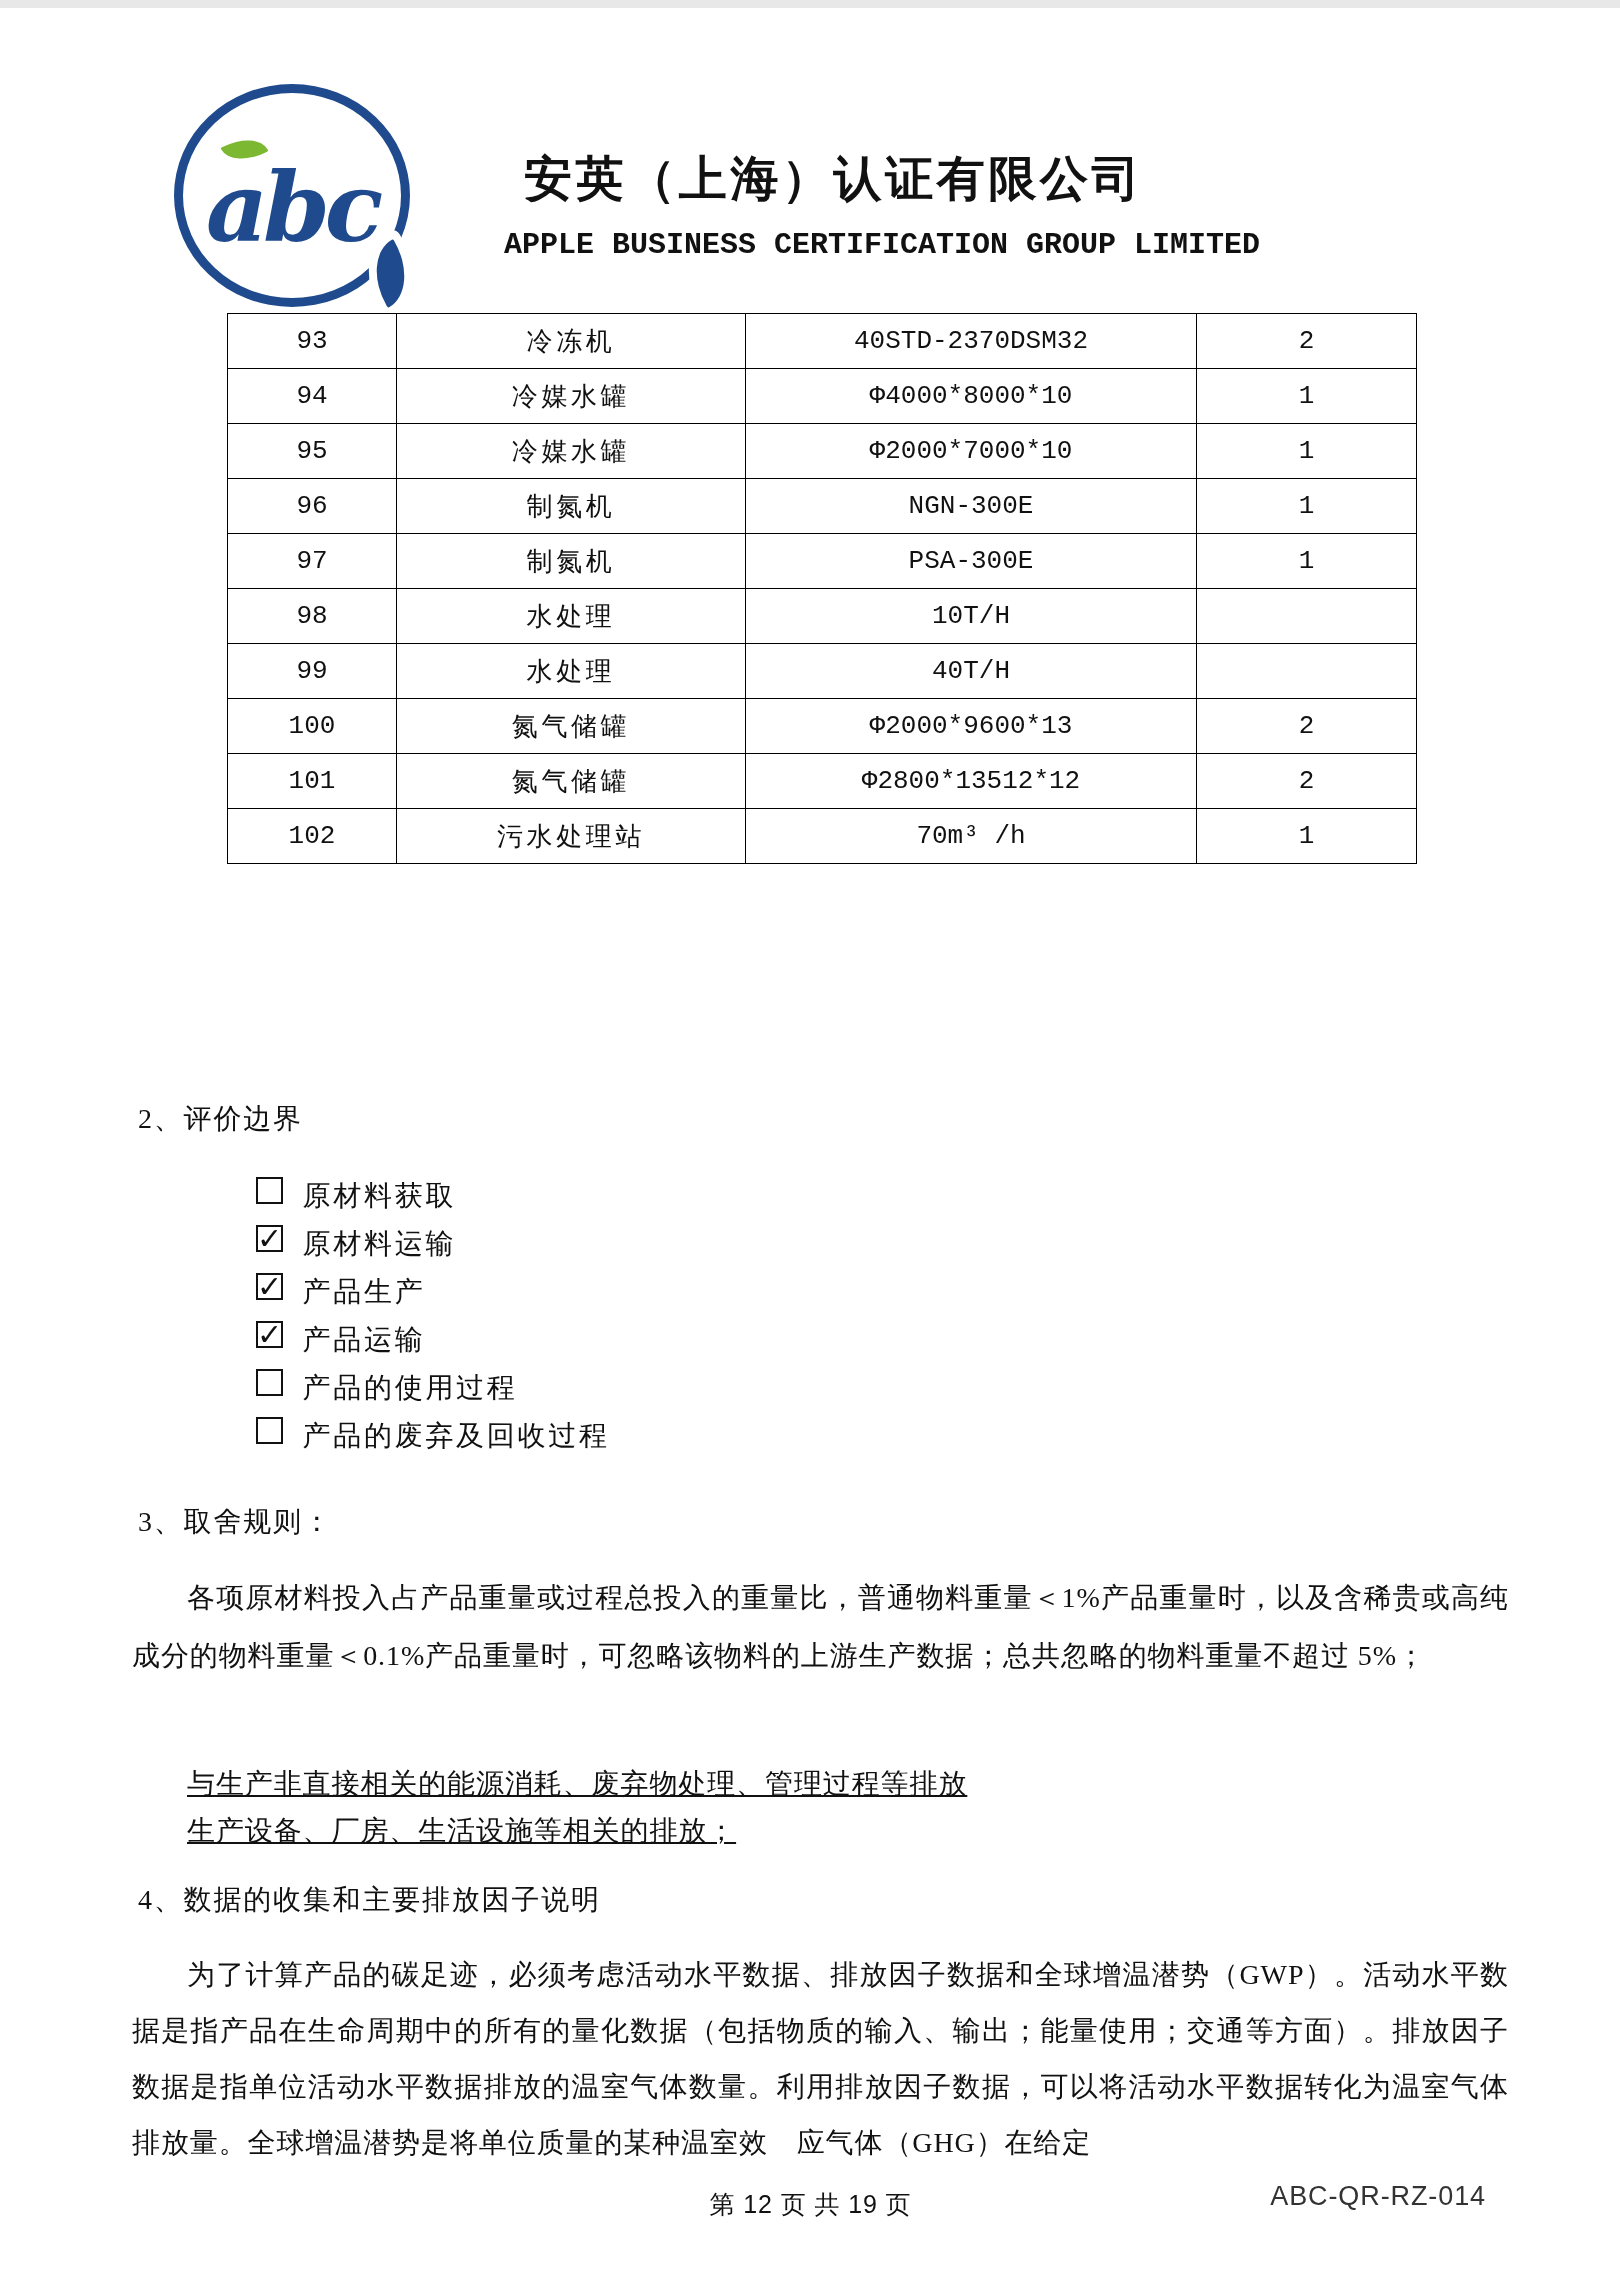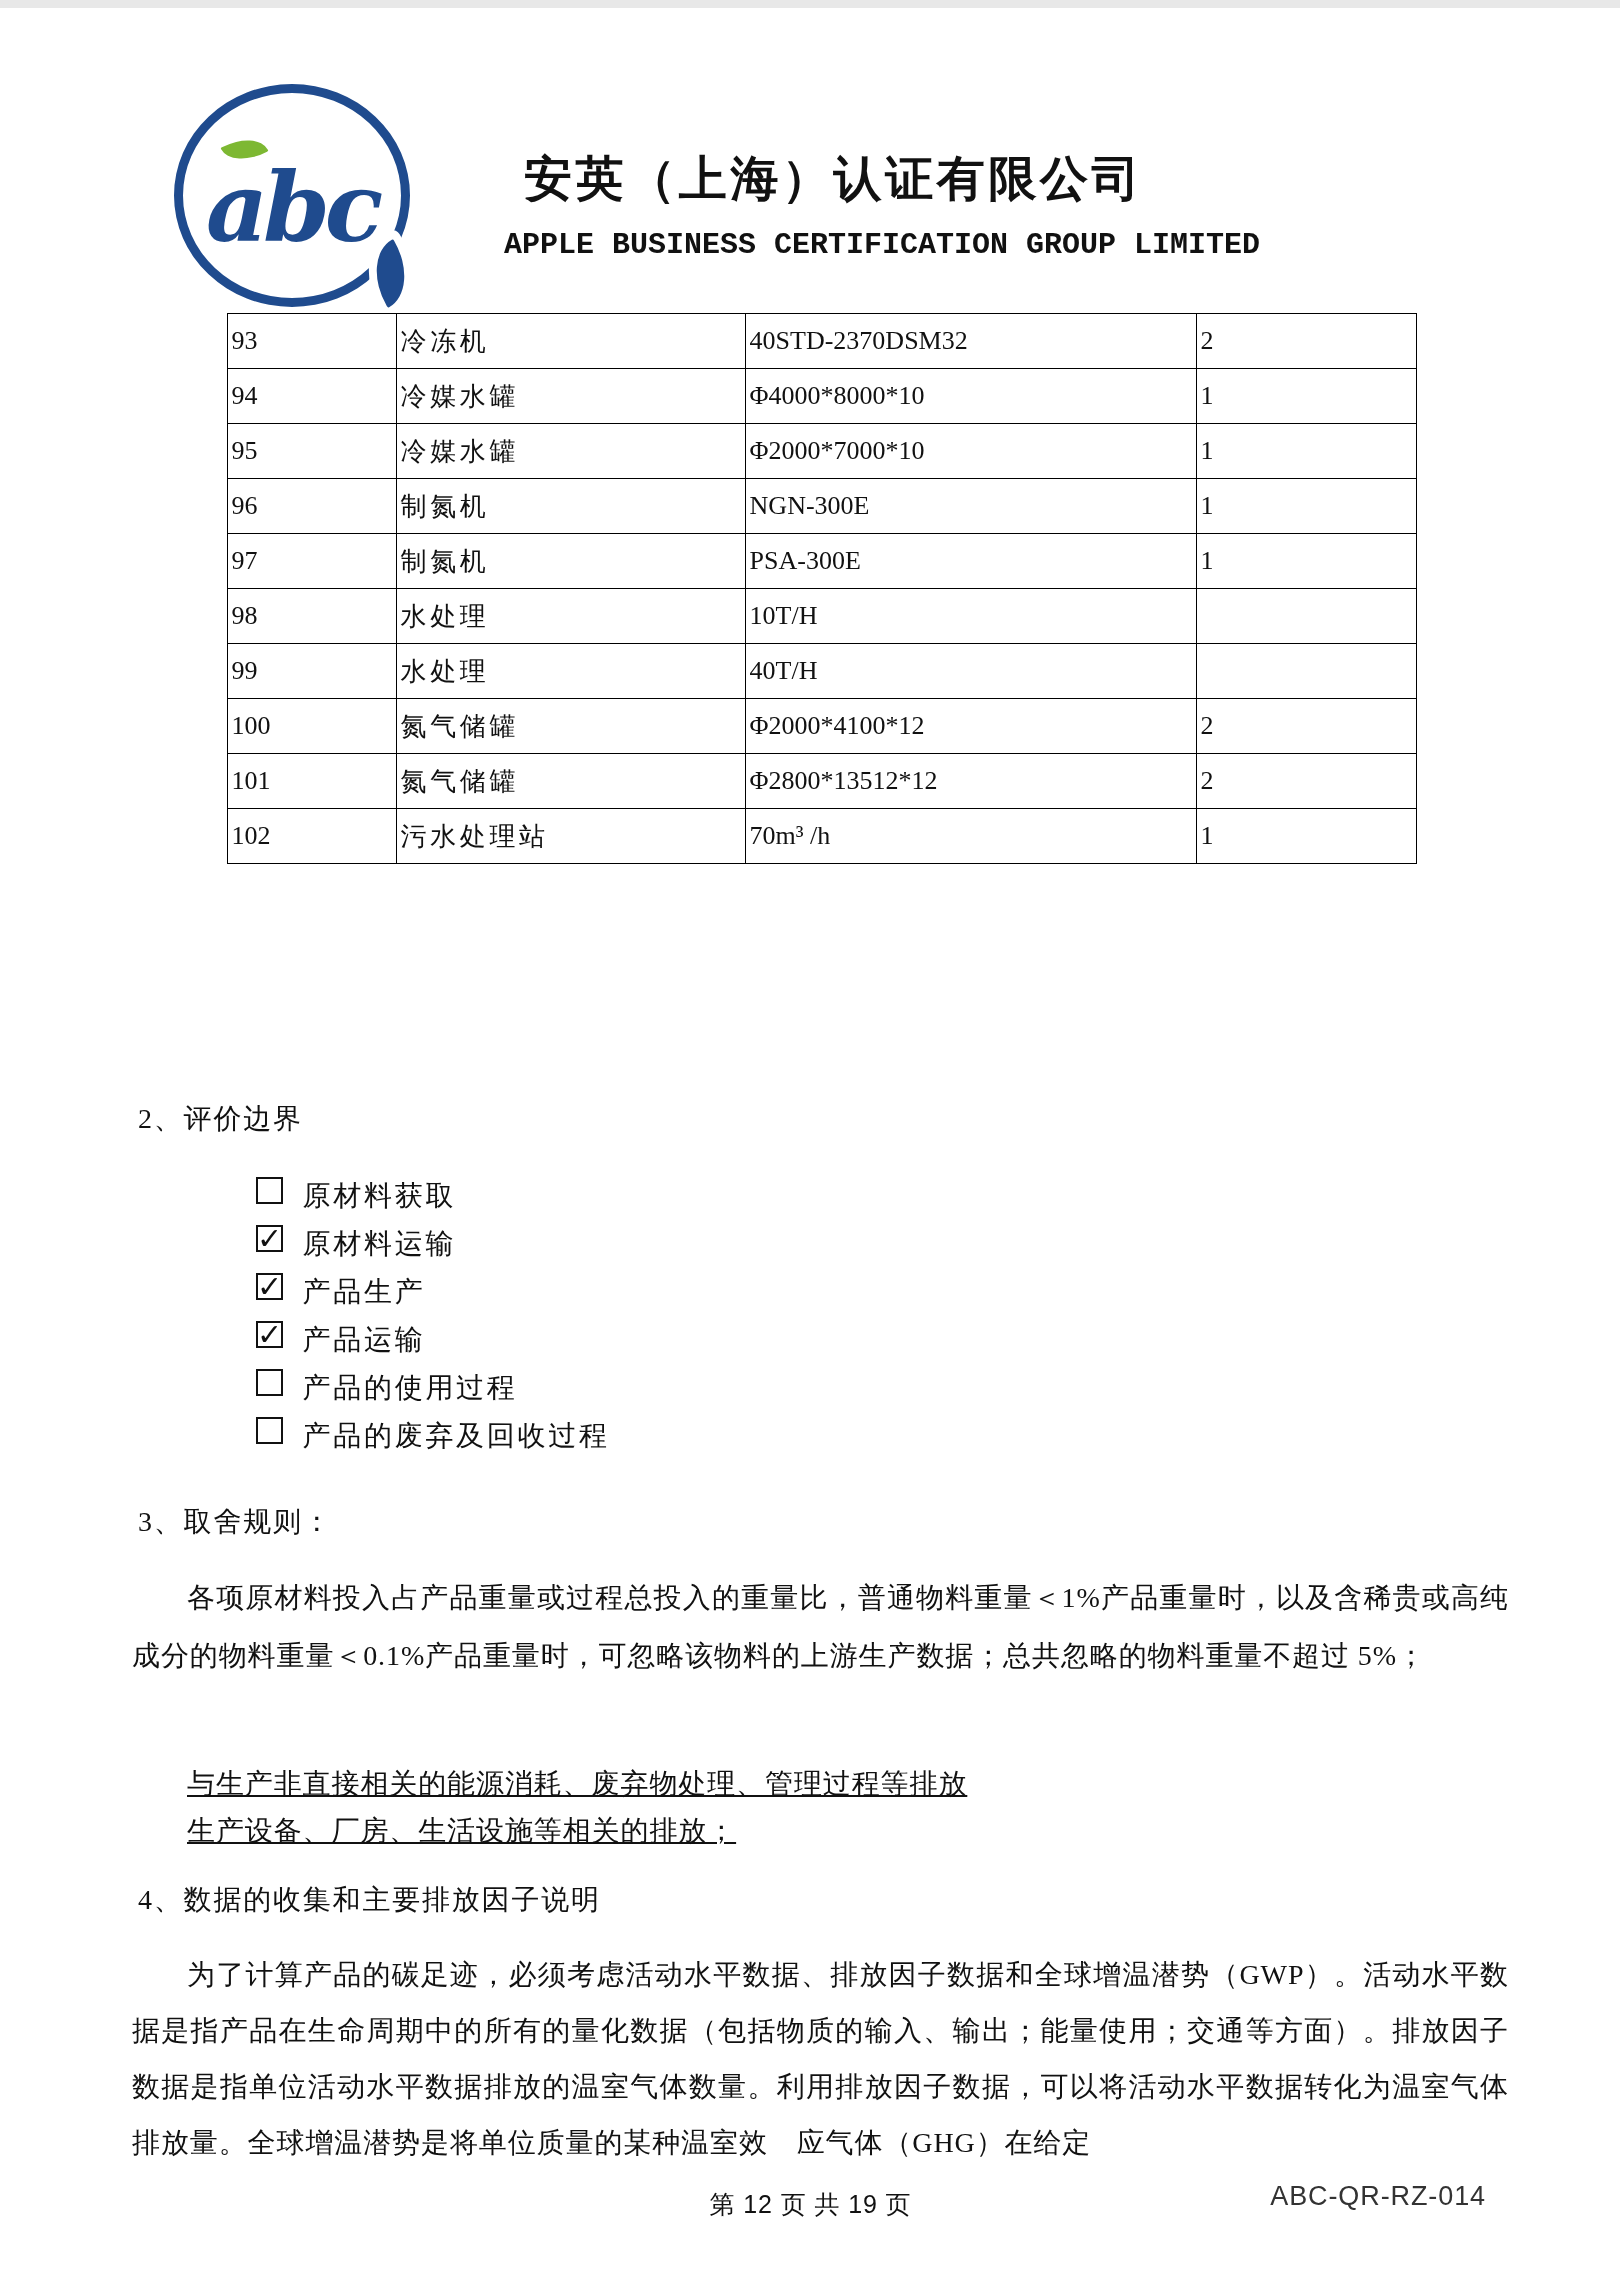--- a/index.html
+++ b/index.html
@@ -54,23 +54,23 @@
   .equip-table {
     position:absolute; left:227px; top:305px;
     width:1190px;
     border-collapse:collapse;
     table-layout:fixed;
     font-size:26px;
   }
   .equip-table td {
     border:1.8px solid #000;
     height:55px;
-    text-align:left; vertical-align:middle;
+    text-align:center; vertical-align:middle;
     padding:0 3.6px;
-    overflow:hidden; white-space:nowrap;
+    overflow:hidden; white-space:nowrap;font-family:Liberation Mono, monospace;
   }
   .col-no    { width:169px; }
   .col-name  { width:349px; letter-spacing:3.6px; }
   .col-model { width:451px; }
   .col-qty   { width:220px; }
 
   
   .heading {
     position:absolute; left:138px;
     font-size:28px; letter-spacing:1.8px; white-space:nowrap;
@@ -173,21 +173,21 @@
       </tr>
       <tr>
         <td class="col-no">99</td>
         <td class="col-name">水处理</td>
         <td class="col-model">40T/H</td>
         <td class="col-qty"></td>
       </tr>
       <tr>
         <td class="col-no">100</td>
         <td class="col-name">氮气储罐</td>
-        <td class="col-model">Φ2000*4100*12</td>
+        <td class="col-model">Φ2000*9600*13</td>
         <td class="col-qty">2</td>
       </tr>
       <tr>
         <td class="col-no">101</td>
         <td class="col-name">氮气储罐</td>
         <td class="col-model">Φ2800*13512*12</td>
         <td class="col-qty">2</td>
       </tr>
       <tr>
         <td class="col-no">102</td>

